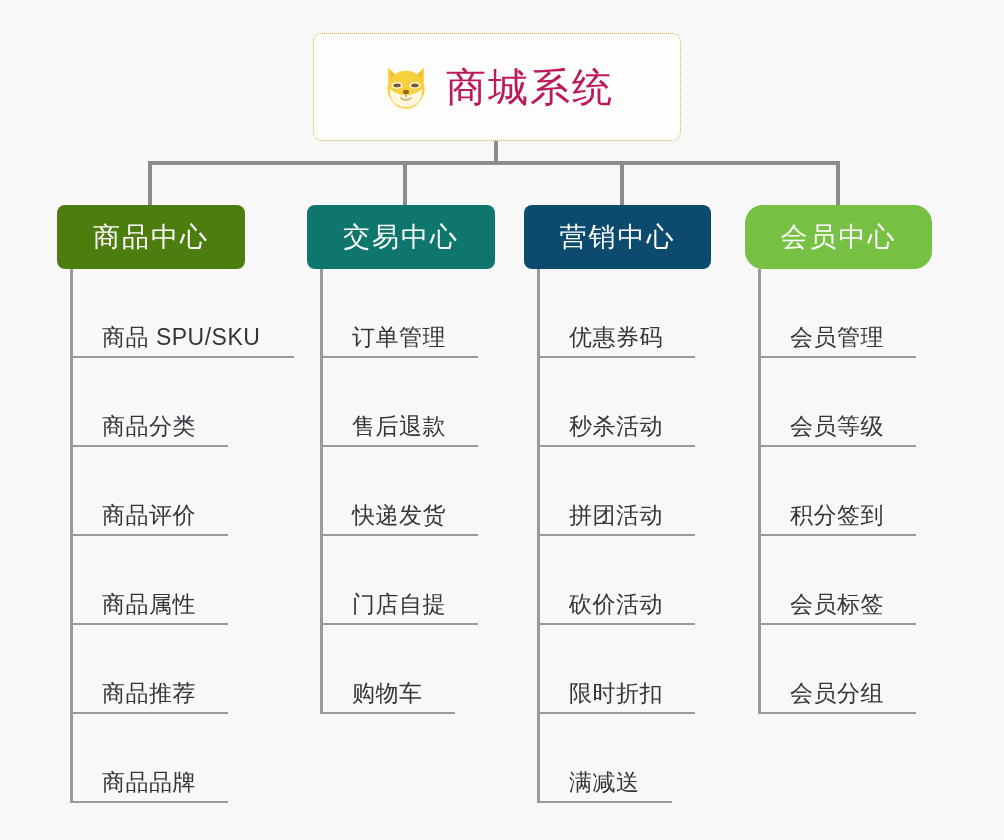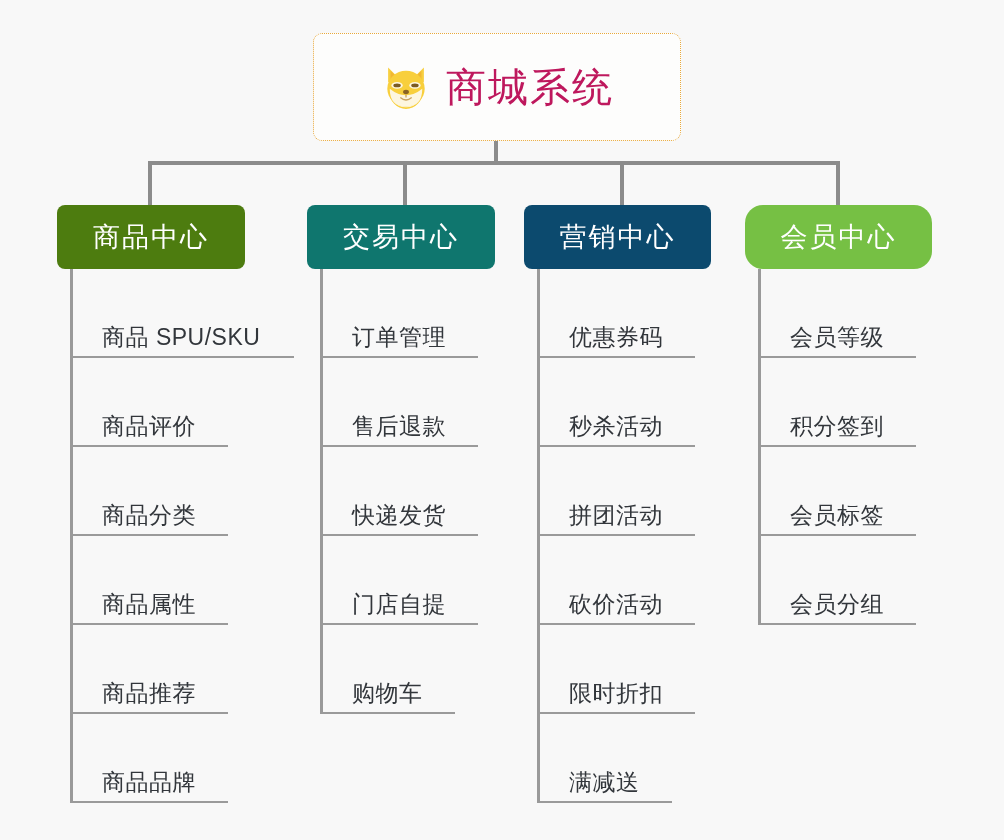--- a/index.html
+++ b/index.html
@@ -158,25 +158,25 @@
   <div class="column" style="left:57px;">
     <div class="cat-box w188" style="background: #4d7c0f;">
       <span>商品中心</span>
     </div>
     <div class="leaf-wrap">
       <div class="leaf">
         <span class="leaf-label">商品 SPU/SKU</span>
         <span class="leaf-underline" style="width:221px;"></span>
       </div>
       <div class="leaf">
+        <span class="leaf-label">商品分类</span>
+        <span class="leaf-underline" style="width:155px;"></span>
+      </div>
+      <div class="leaf">
         <span class="leaf-label">商品评价</span>
-        <span class="leaf-underline" style="width:155px;"></span>
-      </div>
-      <div class="leaf">
-        <span class="leaf-label">商品分类</span>
         <span class="leaf-underline" style="width:155px;"></span>
       </div>
       <div class="leaf">
         <span class="leaf-label">商品属性</span>
         <span class="leaf-underline" style="width:155px;"></span>
       </div>
       <div class="leaf">
         <span class="leaf-label">商品推荐</span>
         <span class="leaf-underline" style="width:155px;"></span>
       </div>
@@ -246,20 +246,24 @@
       </div>
     </div>
   </div>
 
   <div class="column" style="left:745px;">
     <div class="cat-box w187" style="background: rgb(118, 192, 68); border-radius: 18px;">
       <span>会员中心</span>
     </div>
     <div class="leaf-wrap">
       <div class="leaf">
+        <span class="leaf-label">会员管理</span>
+        <span class="leaf-underline" style="width:155px;"></span>
+      </div>
+      <div class="leaf">
         <span class="leaf-label">会员等级</span>
         <span class="leaf-underline" style="width:155px;"></span>
       </div>
       <div class="leaf">
         <span class="leaf-label">积分签到</span>
         <span class="leaf-underline" style="width:155px;"></span>
       </div>
       <div class="leaf">
         <span class="leaf-label">会员标签</span>
         <span class="leaf-underline" style="width:155px;"></span>

